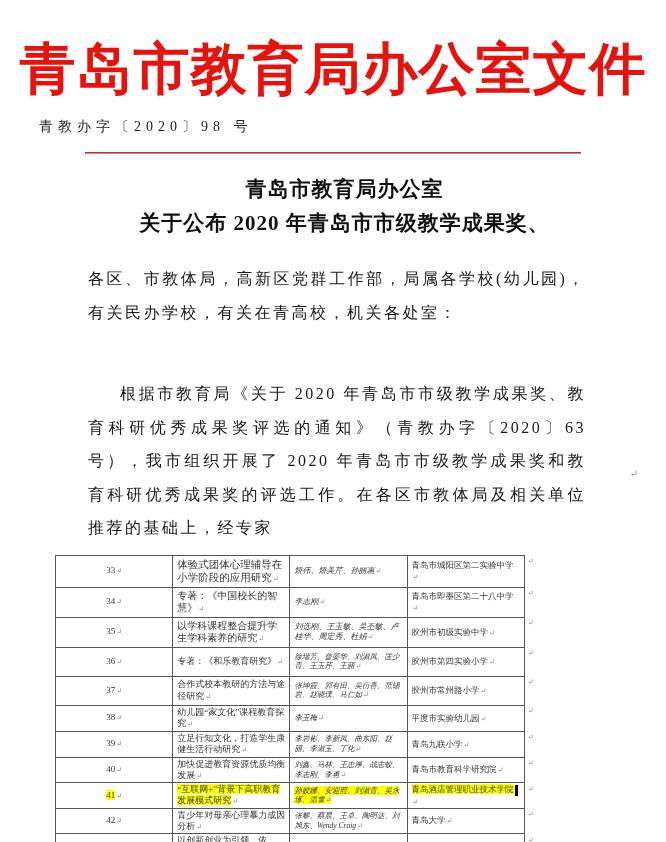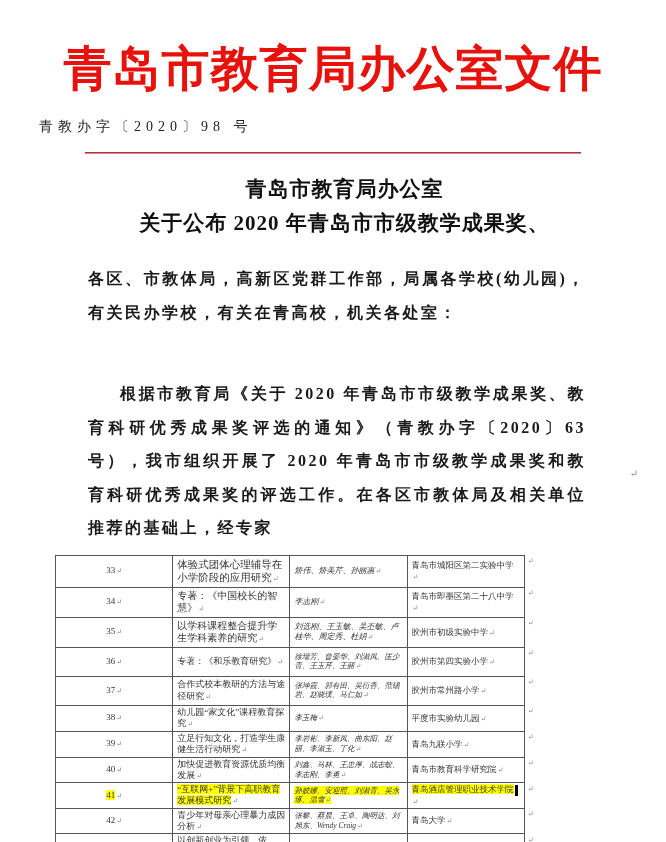--- a/index.html
+++ b/index.html
@@ -3,39 +3,39 @@
 <meta charset="utf-8">
 <style>
   * { margin:0; padding:0; box-sizing:border-box; }
   html,body { background:#ffffff; }
   .page {
     position:relative; width:666px; height:842px; background:#ffffff;
     overflow:hidden; font-family:"Liberation Serif","DejaVu Serif",serif;
     color:#1a1a1a;
   }
   .red-header {
-    margin-top:36px; text-align:center; font-size:48px; font-weight:bold;
+    margin-top:36px; text-align:center; font-size:56px; font-weight:bold;
     color:#e8120d; letter-spacing:1px; line-height:66px; white-space:nowrap;
   }
   .doc-number {
     margin-top:16px; text-align:left; font-size:14px; color:#222;
     letter-spacing:5px;
     margin-left:39px;
   }
   .red-rule {
     margin:16px 85px 0 85px; height:2px; background:#b0302c;
     border-bottom:1px solid #d98c8a;
   }
   .doc-title {
     margin-top:18px; text-align:center; font-weight:bold; font-size:21px;
     line-height:34px; letter-spacing:1px; color:#111;margin-left:23px;
   }
   .body-text {
     margin:22px 80px 0 88px; font-size:16px; line-height:33.5px;
-    letter-spacing:2.5px; text-align:justify; color:#1a1a1a;font-weight:bold;
+    letter-spacing:2.5px; text-align:justify; color:#1a1a1a;
   }
   .body-text p.indent { text-indent:2em;margin-top:48px; }
   .anchor-mark {
     position:absolute; right:28px; top:468px; font-size:10px; color:#7d8fa0;
   }
   table.award-table {
     border-collapse:collapse; table-layout:fixed; width:587px;
     margin:10px 0 0 55px; font-size:8.5px; color:#333; line-height:1.25;
   }
   .award-table td { border:1px solid #555; padding:1px 4px; vertical-align:middle; overflow:hidden; }

